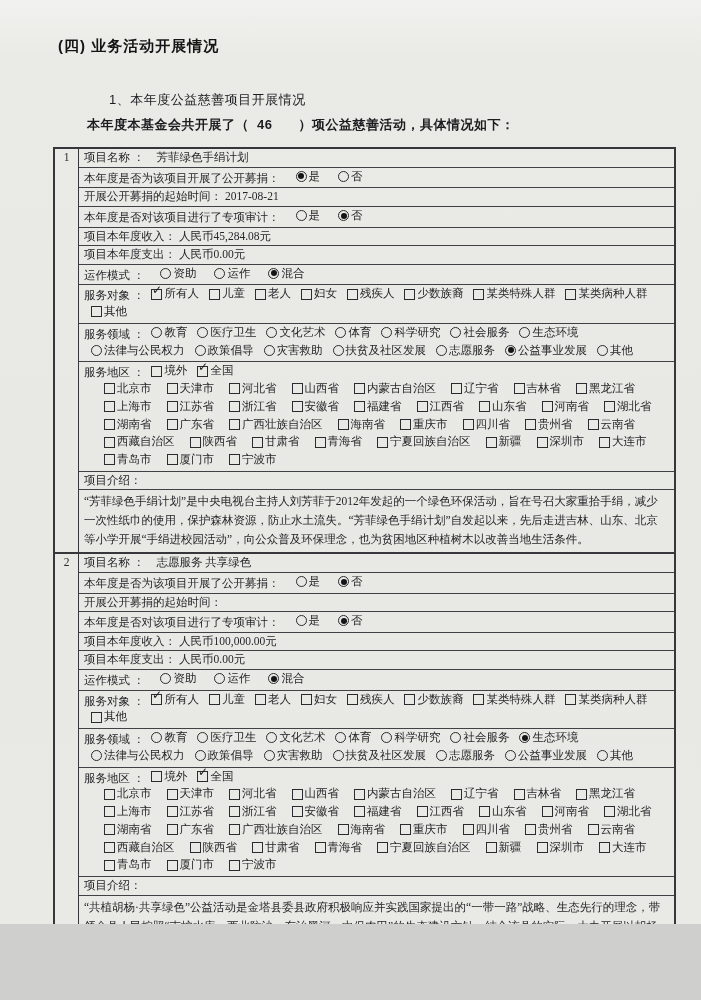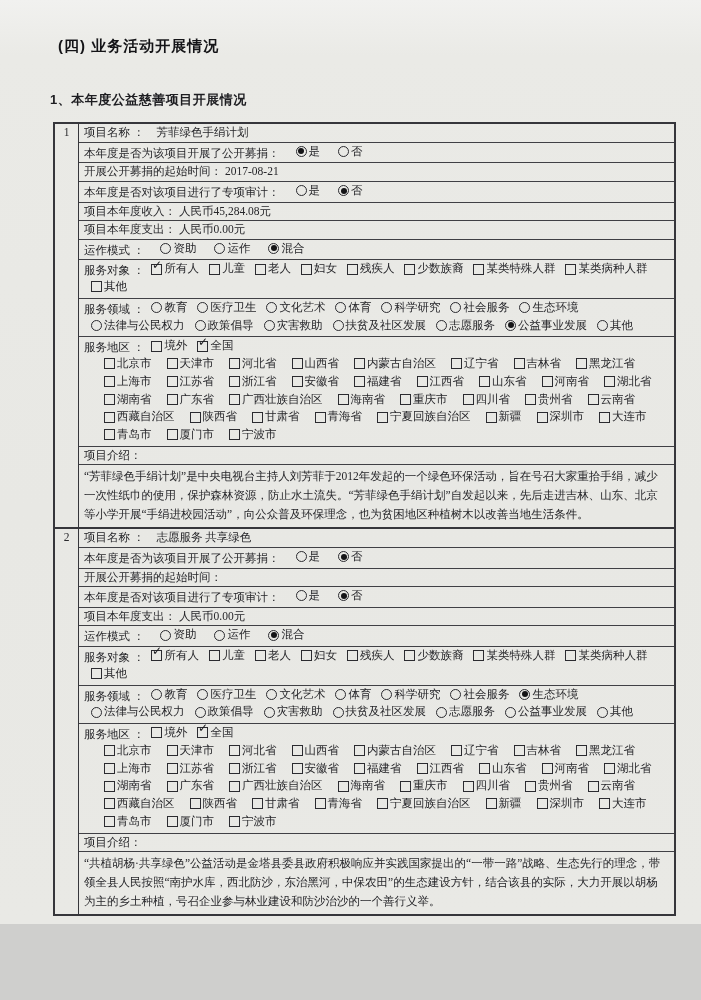--- a/index.html
+++ b/index.html
@@ -15,22 +15,22 @@
     overflow:hidden;
     padding-left:11px;
   }
   .page-title {
     font-family:"Liberation Sans", sans-serif;
     font-size:15px; font-weight:700; color:#141417;
     margin:0 0 0 47px; letter-spacing:1px;
   }
   .sub-title {
     font-family:"Liberation Sans", sans-serif;
-    font-size:13px; font-weight:700; color:#1d1d21;
-    margin:35px 0 0 39px; letter-spacing:0.5px;
+    font-size:13px; font-weight:400; color:#1d1d21;
+    margin:35px 0 0 98px; letter-spacing:0.5px;
   }
   .summary-line {
     font-family:"Liberation Sans", sans-serif;
     font-size:13px; font-weight:600; color:#1d1d21;
     margin:7px 0 0 76px; letter-spacing:0.5px;
   }
   .summary-count { display:inline-block; padding:0 26px 0 8px; font-weight:600; }
 
   .report-table {
     margin:13px 0 0 42px; width:623px;
@@ -80,20 +80,21 @@
 </style>
 </head>
 <body>
 
 <div class="paper">
 
   <h1 class="page-title">(四) 业务活动开展情况</h1>
 
   <div class="sub-title">1、本年度公益慈善项目开展情况</div>
 
+  <div class="summary-line"><span>本年度本基金会共开展了（</span><span class="summary-count">46</span><span>）项公益慈善活动，具体情况如下：</span></div>
 
   <div class="report-table">
 
     <div class="block">
       <div class="num-col">1</div>
       <div class="rows">
         <div class="row"><span class="lbl">项目名称 ：</span><span class="val name">芳菲绿色手绢计划</span></div>
 
         <div class="row"><span class="lbl">本年度是否为该项目开展了公开募捐：</span><span class="optgroup yn"><span class="opt">
                 <span class="radio checked"></span>
@@ -345,20 +346,21 @@
         <div class="row"><span class="lbl">开展公开募捐的起始时间：</span><span class="val"></span></div>
 
         <div class="row"><span class="lbl">本年度是否对该项目进行了专项审计：</span><span class="optgroup yn"><span class="opt">
                 <span class="radio"></span>
                 <span class="opt-label">是</span>
               </span><span class="opt">
                 <span class="radio checked"></span>
                 <span class="opt-label">否</span>
               </span></span></div>
 
+        <div class="row"><span class="lbl">项目本年度收入：</span><span class="val">人民币100,000.00元</span></div>
 
         <div class="row"><span class="lbl">项目本年度支出：</span><span class="val">人民币0.00元</span></div>
 
         <div class="row"><span class="lbl">运作模式 ：</span><span class="optgroup modes"><span class="opt">
                 <span class="radio"></span>
                 <span class="opt-label">资助</span>
               </span><span class="opt">
                 <span class="radio"></span>
                 <span class="opt-label">运作</span>
               </span><span class="opt">

